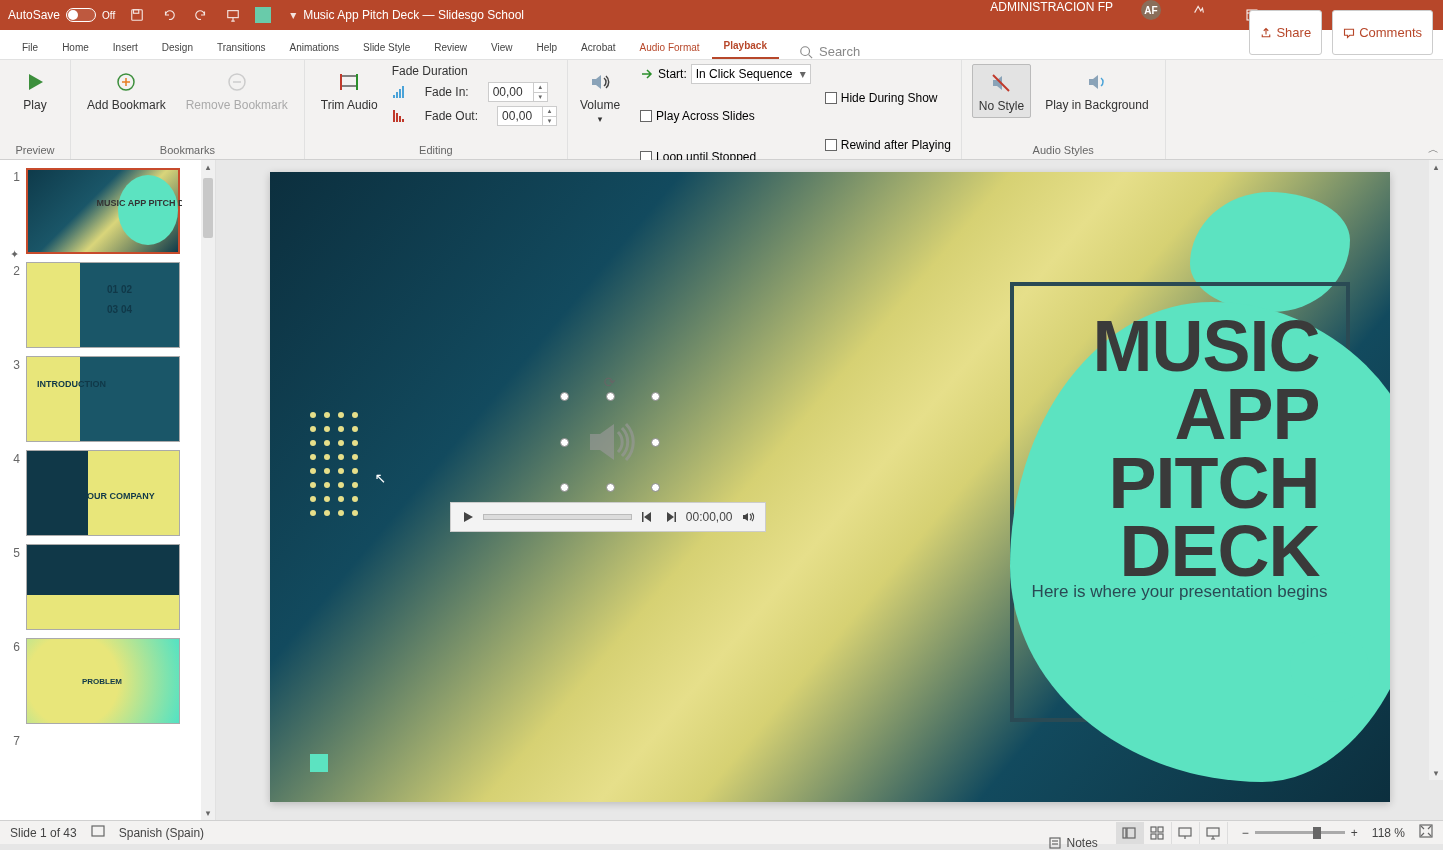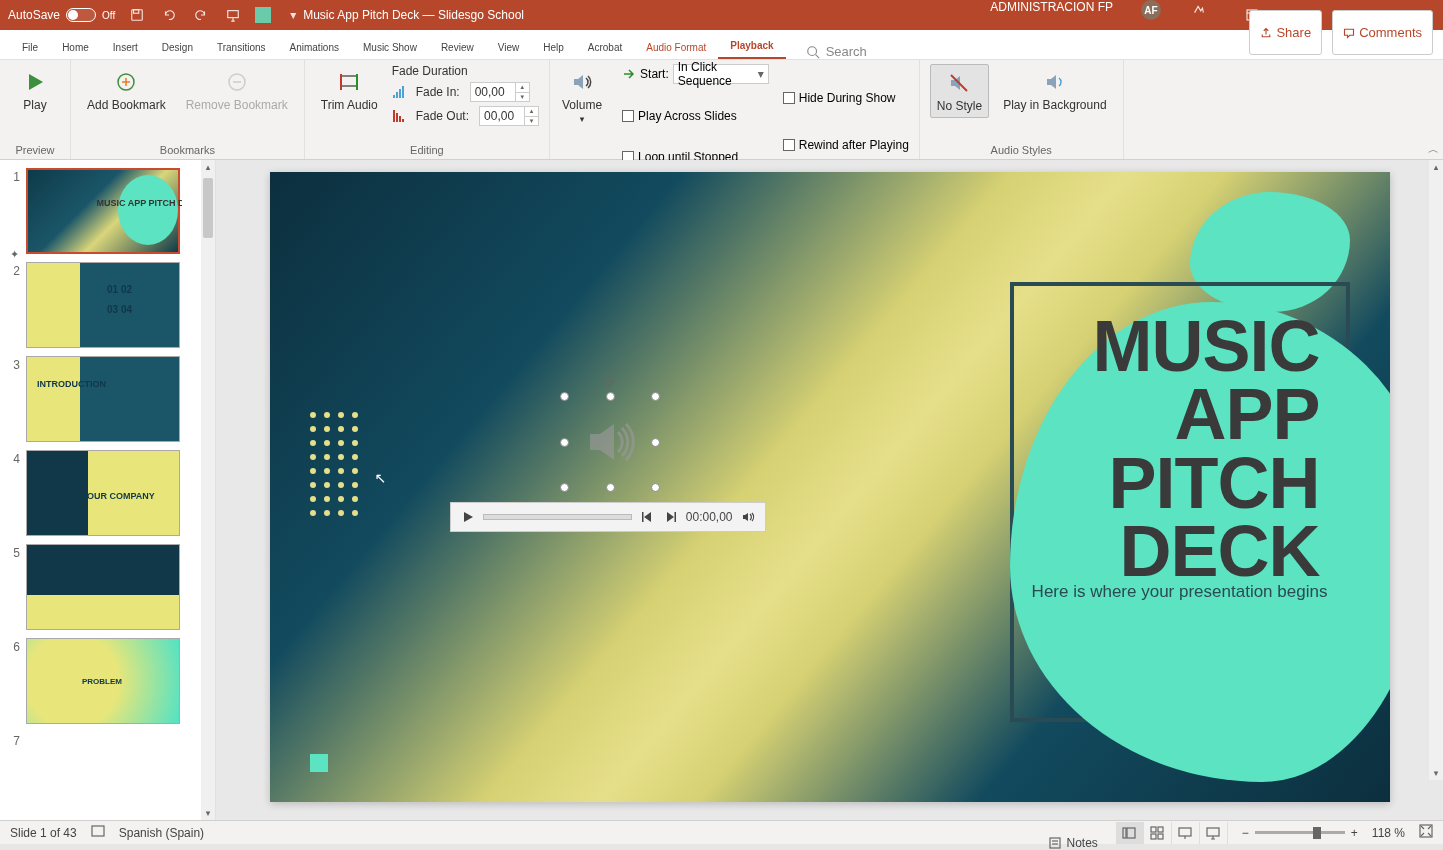--- a/index.html
+++ b/index.html
@@ -30,28 +30,28 @@
 .ribbon { height: 100px; background: #f3f2f1; display: flex; border-bottom: 1px solid #d0d0d0; }
 .group { display: flex; flex-direction: column; align-items: center; border-right: 1px solid #e1e1e1; padding: 4px 10px 0; }
 .group-body { flex: 1; display: flex; align-items: flex-start; gap: 8px; }
 .group-label { font-size: 11px; color: #666; padding: 3px 0; }
 .bigbtn { display: flex; flex-direction: column; align-items: center; gap: 2px; font-size: 12px; color: #333; padding: 4px 6px; text-align: center; min-width: 50px; }
 .bigbtn.disabled { color: #aaa; }
 .bigbtn .icon-box { width: 28px; height: 28px; display: flex; align-items: center; justify-content: center; }
 .bigbtn.selected { background: #e3e3e3; border: 1px solid #bbb; border-radius: 2px; }
 
 .fade-block { font-size: 12px; color: #333; display: flex; flex-direction: column; gap: 4px; }
-.fade-row { display: flex; align-items: center; gap: 10px; }
+.fade-row { display: flex; align-items: center; gap: 19px; }
 .numinput { width: 60px; height: 20px; border: 1px solid #ccc; background: #fff; font-size: 12px; display: flex; align-items: center; padding: 0 4px; position: relative; }
 .spinner { position: absolute; right: 0; top: 0; width: 14px; height: 100%; border-left: 1px solid #ccc; display: flex; flex-direction: column; font-size: 7px; color: #666; }
 .spinner > div { flex: 1; display: flex; align-items: center; justify-content: center; }
 .spinner > div:first-child { border-bottom: 1px solid #ccc; }
 
 .start-row { display: flex; align-items: center; gap: 4px; font-size: 12px; }
-.dropdown { width: 96px; height: 20px; border: 1px solid #ccc; background: #fff; display: flex; align-items: center; padding: 0 4px; font-size: 12px; position: relative; }
+.dropdown { width: 120px; height: 20px; border: 1px solid #ccc; background: #fff; display: flex; align-items: center; padding: 0 4px; font-size: 12px; position: relative; }
 .dropdown::after { content: "▾"; position: absolute; right: 4px; color: #666; }
 .checkbox-row { display: flex; align-items: center; gap: 4px; font-size: 12px; padding: 2px 0; margin-top: 19px; }
 .checkbox { width: 12px; height: 12px; border: 1px solid #666; background: #fff; }
 
 .collapse-ribbon { position: absolute; right: 4px; top: 142px; font-size: 11px; color: #666; cursor: pointer; }
 
 
 .main { display: flex; height: 660px; background: #fff; }
 
 
@@ -172,21 +172,21 @@
   </div>
 </div>
 
 <div class="tabstrip">
   <div class="tab">File</div>
   <div class="tab">Home</div>
   <div class="tab">Insert</div>
   <div class="tab">Design</div>
   <div class="tab">Transitions</div>
   <div class="tab">Animations</div>
-  <div class="tab">Music Show</div>
+  <div class="tab">Slide Style</div>
   <div class="tab">Review</div>
   <div class="tab">View</div>
   <div class="tab">Help</div>
   <div class="tab">Acrobat</div>
   <div class="tab colored">Audio Format</div>
   <div class="tab active">Playback</div>
   <div class="search" style="margin-left:20px;">
     <svg width="14" height="14" viewBox="0 0 16 16" fill="none" stroke="currentColor" stroke-width="1.3">
         <circle cx="7" cy="7" r="5"></circle>
         <line x1="11" y1="11" x2="15" y2="15"></line>

